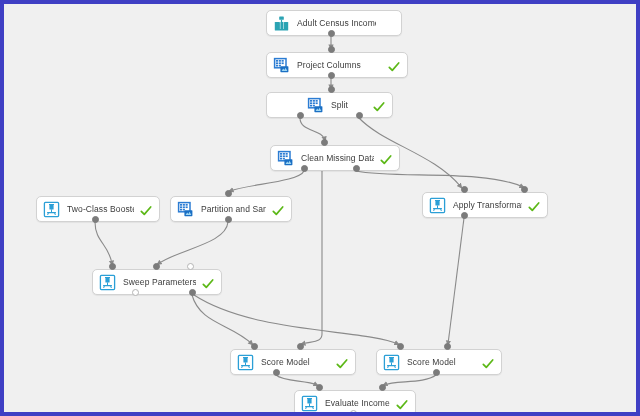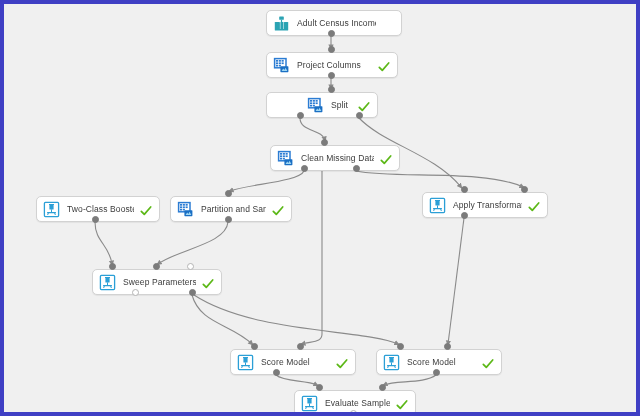--- a/index.html
+++ b/index.html
@@ -132,42 +132,42 @@
               <rect x="6.2" y="1.4" width="4.6" height="3.4" rx="0.6" fill="#2ba3b3"></rect>
               <rect x="7.9" y="4.8" width="1.2" height="2.2" fill="#2ba3b3"></rect>
               <rect x="1.8" y="7.0" width="5.1" height="7.6" rx="0.6" fill="#2ba3b3"></rect>
               <rect x="7.4" y="7.0" width="3.0" height="7.6" rx="0.6" fill="#2ba3b3"></rect>
               <rect x="10.9" y="7.0" width="4.3" height="7.6" rx="0.6" fill="#2ba3b3"></rect>
               <rect x="1.8" y="14.0" width="13.4" height="1.5" rx="0.5" fill="#2ba3b3"></rect>
             </svg></span>
           <span class="node-label">Adult Census Income Binary C...</span>
           <span class="node-status"></span>
         </div>
-        <div class="node" style="left: 262px; top: 48px; width: 132px;">
+        <div class="node" style="left: 262px; top: 48px; width: 142px;">
           <span class="node-icon"><svg viewBox="0 0 17 17" width="17" height="17">
               <rect x="1.6" y="1.6" width="11.4" height="9.2" fill="#ffffff" stroke="#2b7cd3" stroke-width="1.5"></rect>
               <g fill="#2b7cd3">
                 <rect x="3.0" y="3.0" width="2.1" height="1.7"></rect>
                 <rect x="5.8" y="3.0" width="2.1" height="1.7"></rect>
                 <rect x="8.6" y="3.0" width="2.1" height="1.7"></rect>
                 <rect x="3.0" y="5.4" width="2.1" height="1.7"></rect>
                 <rect x="5.8" y="5.4" width="2.1" height="1.7"></rect>
                 <rect x="8.6" y="5.4" width="2.1" height="1.7"></rect>
                 <rect x="3.0" y="7.8" width="2.1" height="1.7"></rect>
                 <rect x="5.8" y="7.8" width="2.1" height="1.7"></rect>
               </g>
               <rect x="7.4" y="9.2" width="8.0" height="6.0" rx="0.6" fill="#1a6fc4"></rect>
               <path d="M8.6,13.9 L10.2,11.4 L11.4,13.0 L12.6,10.8 L14.3,13.9 z" fill="#9fd7f2"></path>
             </svg></span>
           <span class="node-label">Project Columns</span>
           <span class="node-status"><svg viewBox="0 0 12 12" width="12" height="12">
               <path d="M1.3,6.3 L4.3,9.4 L10.7,2.0" fill="none" stroke="#5cb817" stroke-width="1.7" stroke-linecap="round" stroke-linejoin="round"></path>
             </svg></span>
         </div>
-        <div class="node" style="left: 262px; top: 88px; width: 112px; padding-left: 40px;">
+        <div class="node" style="left: 262px; top: 88px; width: 127px; padding-left: 40px;">
           <span class="node-icon"><svg viewBox="0 0 17 17" width="17" height="17">
               <rect x="1.6" y="1.6" width="11.4" height="9.2" fill="#ffffff" stroke="#2b7cd3" stroke-width="1.5"></rect>
               <g fill="#2b7cd3">
                 <rect x="3.0" y="3.0" width="2.1" height="1.7"></rect>
                 <rect x="5.8" y="3.0" width="2.1" height="1.7"></rect>
                 <rect x="8.6" y="3.0" width="2.1" height="1.7"></rect>
                 <rect x="3.0" y="5.4" width="2.1" height="1.7"></rect>
                 <rect x="5.8" y="5.4" width="2.1" height="1.7"></rect>
                 <rect x="8.6" y="5.4" width="2.1" height="1.7"></rect>
                 <rect x="3.0" y="7.8" width="2.1" height="1.7"></rect>
@@ -295,21 +295,21 @@
         </div>
         <div class="node" style="left: 290px; top: 386px; width: 122px;">
           <span class="node-icon"><svg viewBox="0 0 17 17" width="17" height="17">
               <rect x="1.4" y="1.4" width="14.2" height="14.2" rx="1" fill="#ffffff" stroke="#2b9fd6" stroke-width="1.3"></rect>
               <rect x="6.4" y="3.4" width="4.2" height="5.0" rx="0.5" fill="#2b9fd6"></rect>
               <rect x="6.0" y="3.0" width="5.0" height="1.0" fill="#2b9fd6"></rect>
               <rect x="8.0" y="8.4" width="1.0" height="2.6" fill="#2b9fd6"></rect>
               <rect x="4.0" y="11.0" width="9.0" height="1.3" rx="0.5" fill="#2b9fd6"></rect>
               <path d="M5.6,12.3 L4.4,13.7 M11.4,12.3 L12.6,13.7" stroke="#2b9fd6" stroke-width="1.1"></path>
             </svg></span>
-          <span class="node-label">Evaluate Sample</span>
+          <span class="node-label">Evaluate Income</span>
           <span class="node-status"><svg viewBox="0 0 12 12" width="12" height="12">
               <path d="M1.3,6.3 L4.3,9.4 L10.7,2.0" fill="none" stroke="#5cb817" stroke-width="1.7" stroke-linecap="round" stroke-linejoin="round"></path>
             </svg></span>
         </div>
       </div>
     <div id="ports-group">
         <div class="port filled" style="left: 323.5px; top: 25.5px;"></div>
         <div class="port filled" style="left: 323.5px; top: 41.5px;"></div>
         <div class="port filled" style="left: 323.5px; top: 67.5px;"></div>
         <div class="port filled" style="left: 323.5px; top: 81.5px;"></div>

